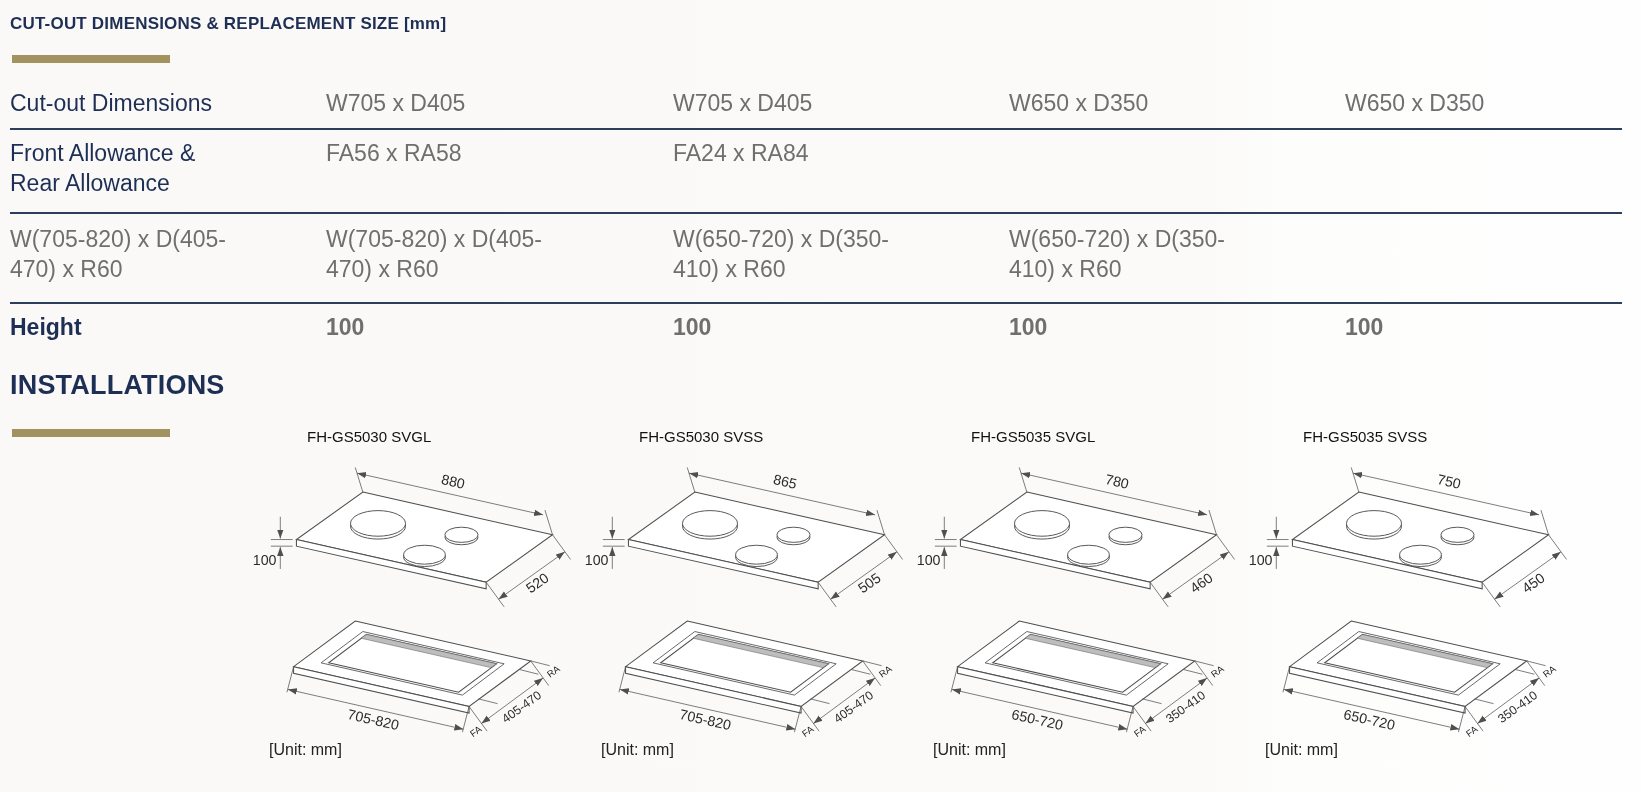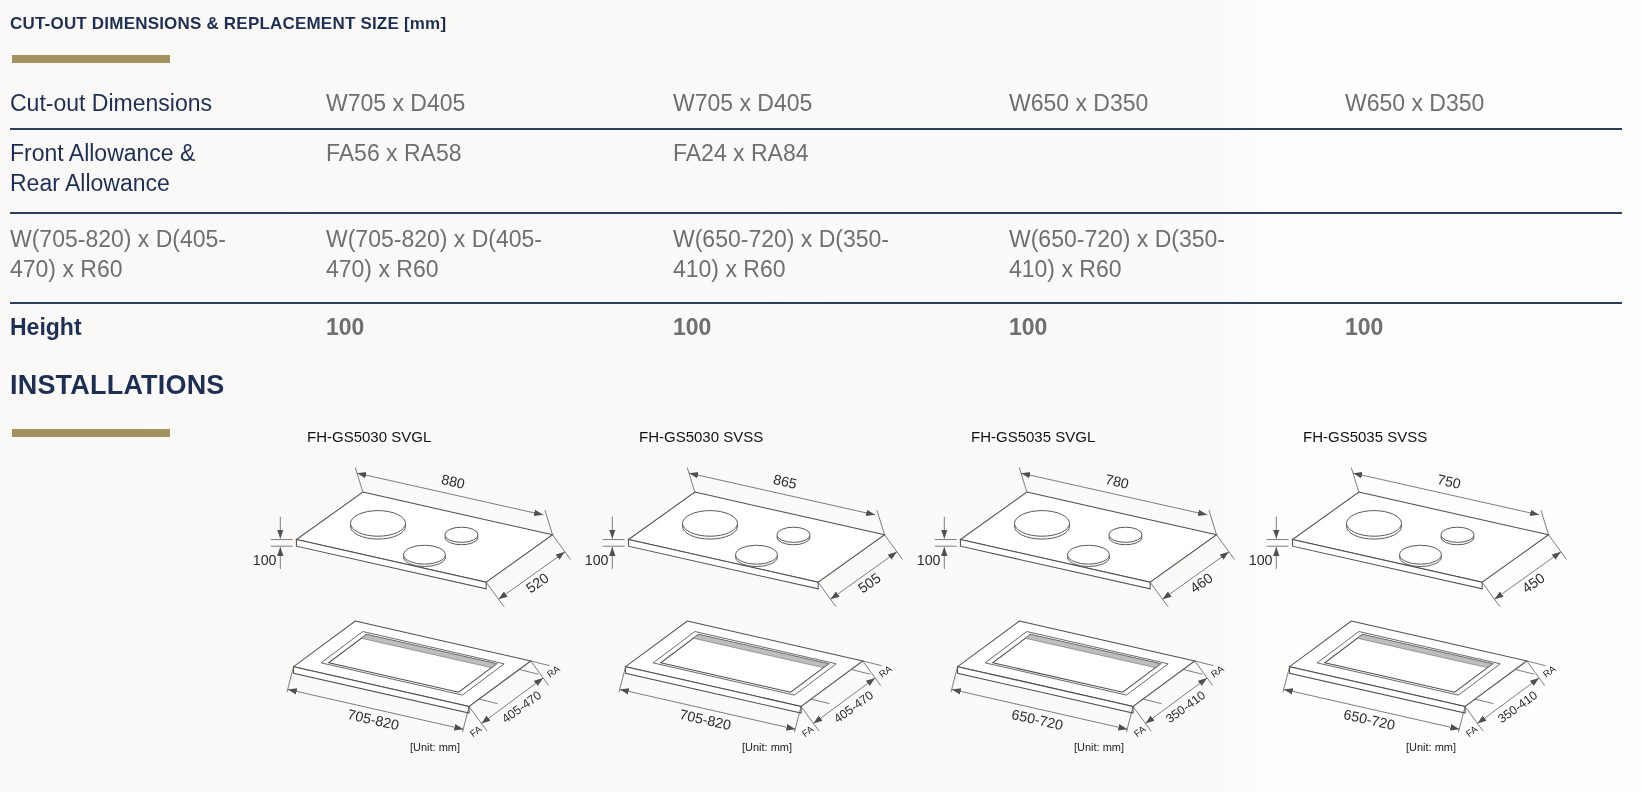--- a/index.html
+++ b/index.html
@@ -46,22 +46,22 @@
     display:flex;
     margin-top:32px;
   }
   .diagram-col{width:332px;display:flex;flex-direction:column;}
   .model-label{
     margin-left:58px;height:18px;
     font-size:15px;color:#111;white-space:nowrap;
   }
   .drawing{margin-top:6px;display:block;}
   .unit-label{
-    margin-top:2px;text-align:center;transform:translateX(20px);
-    font-size:11px;color:#222;
+    margin-top:2px;transform:translateX(20px);
+    font-size:16px;color:#222;
   }
   svg text{fill:#2b2b2b;font-family:"Liberation Sans",sans-serif;}
 </style>
 </head>
 <body>
 
 <div id="page">
 
   <div class="section-title" style="top:14px">CUT-OUT DIMENSIONS &amp; REPLACEMENT SIZE [mm]</div>
   <div class="gold-bar" style="top:55px"></div>

